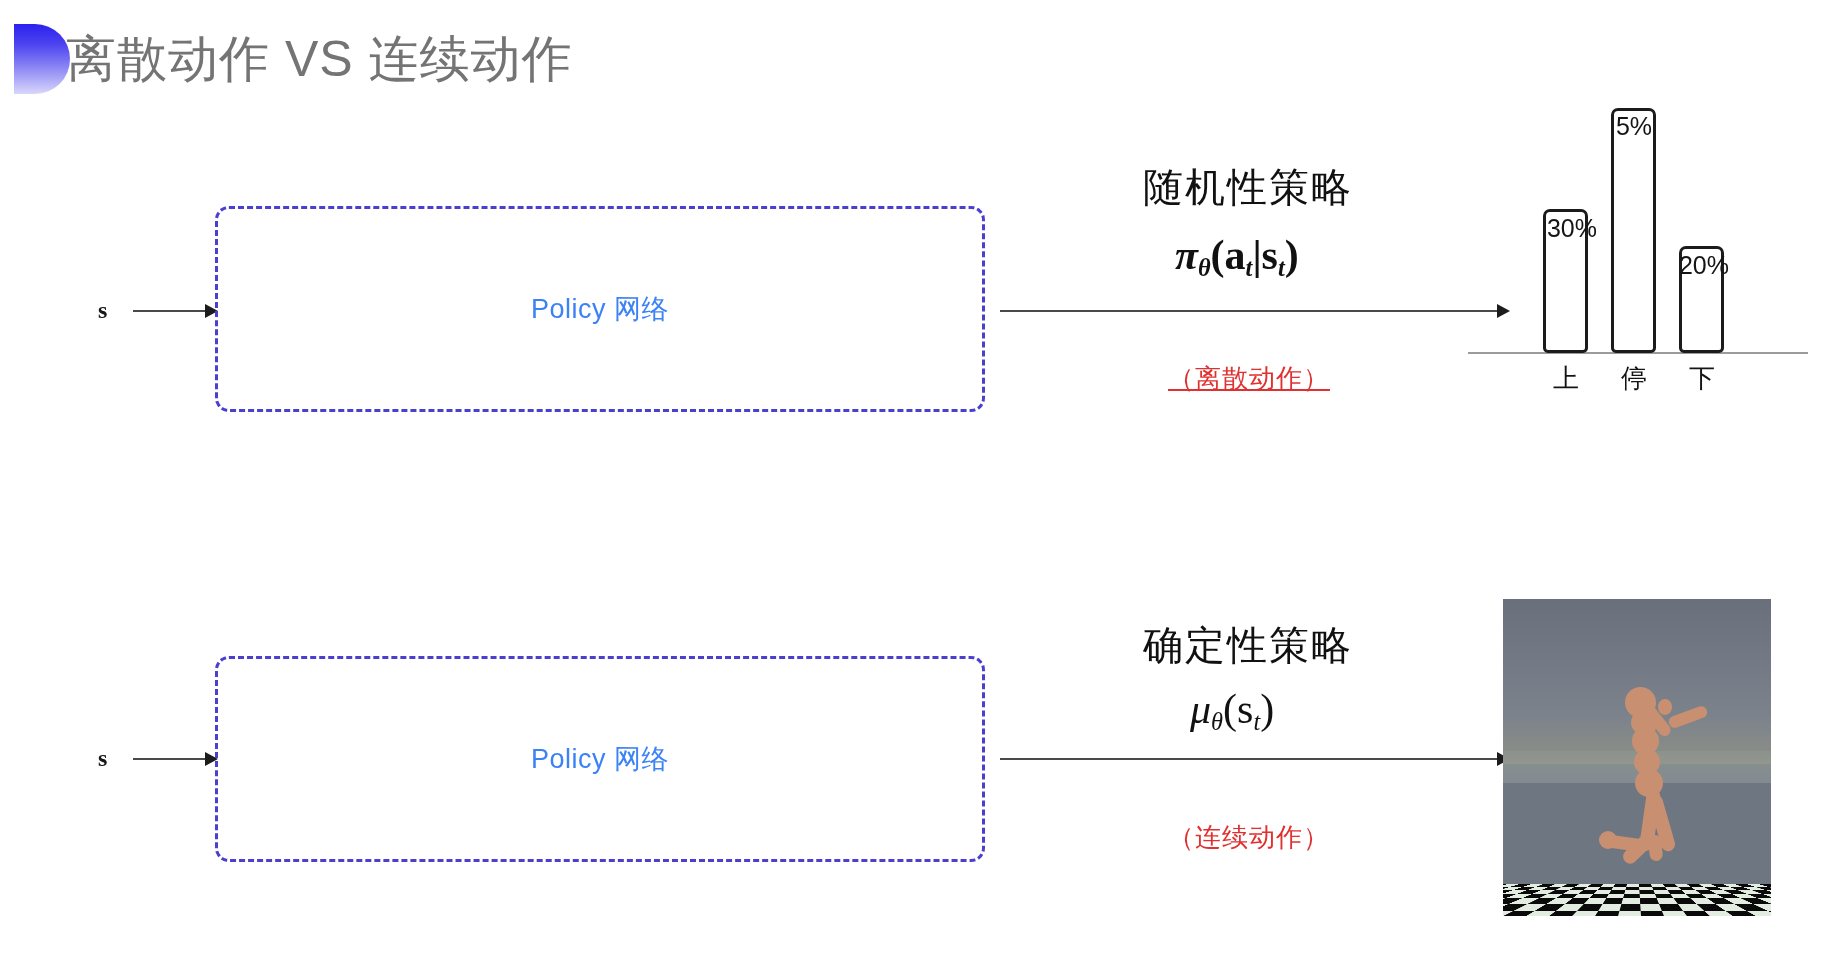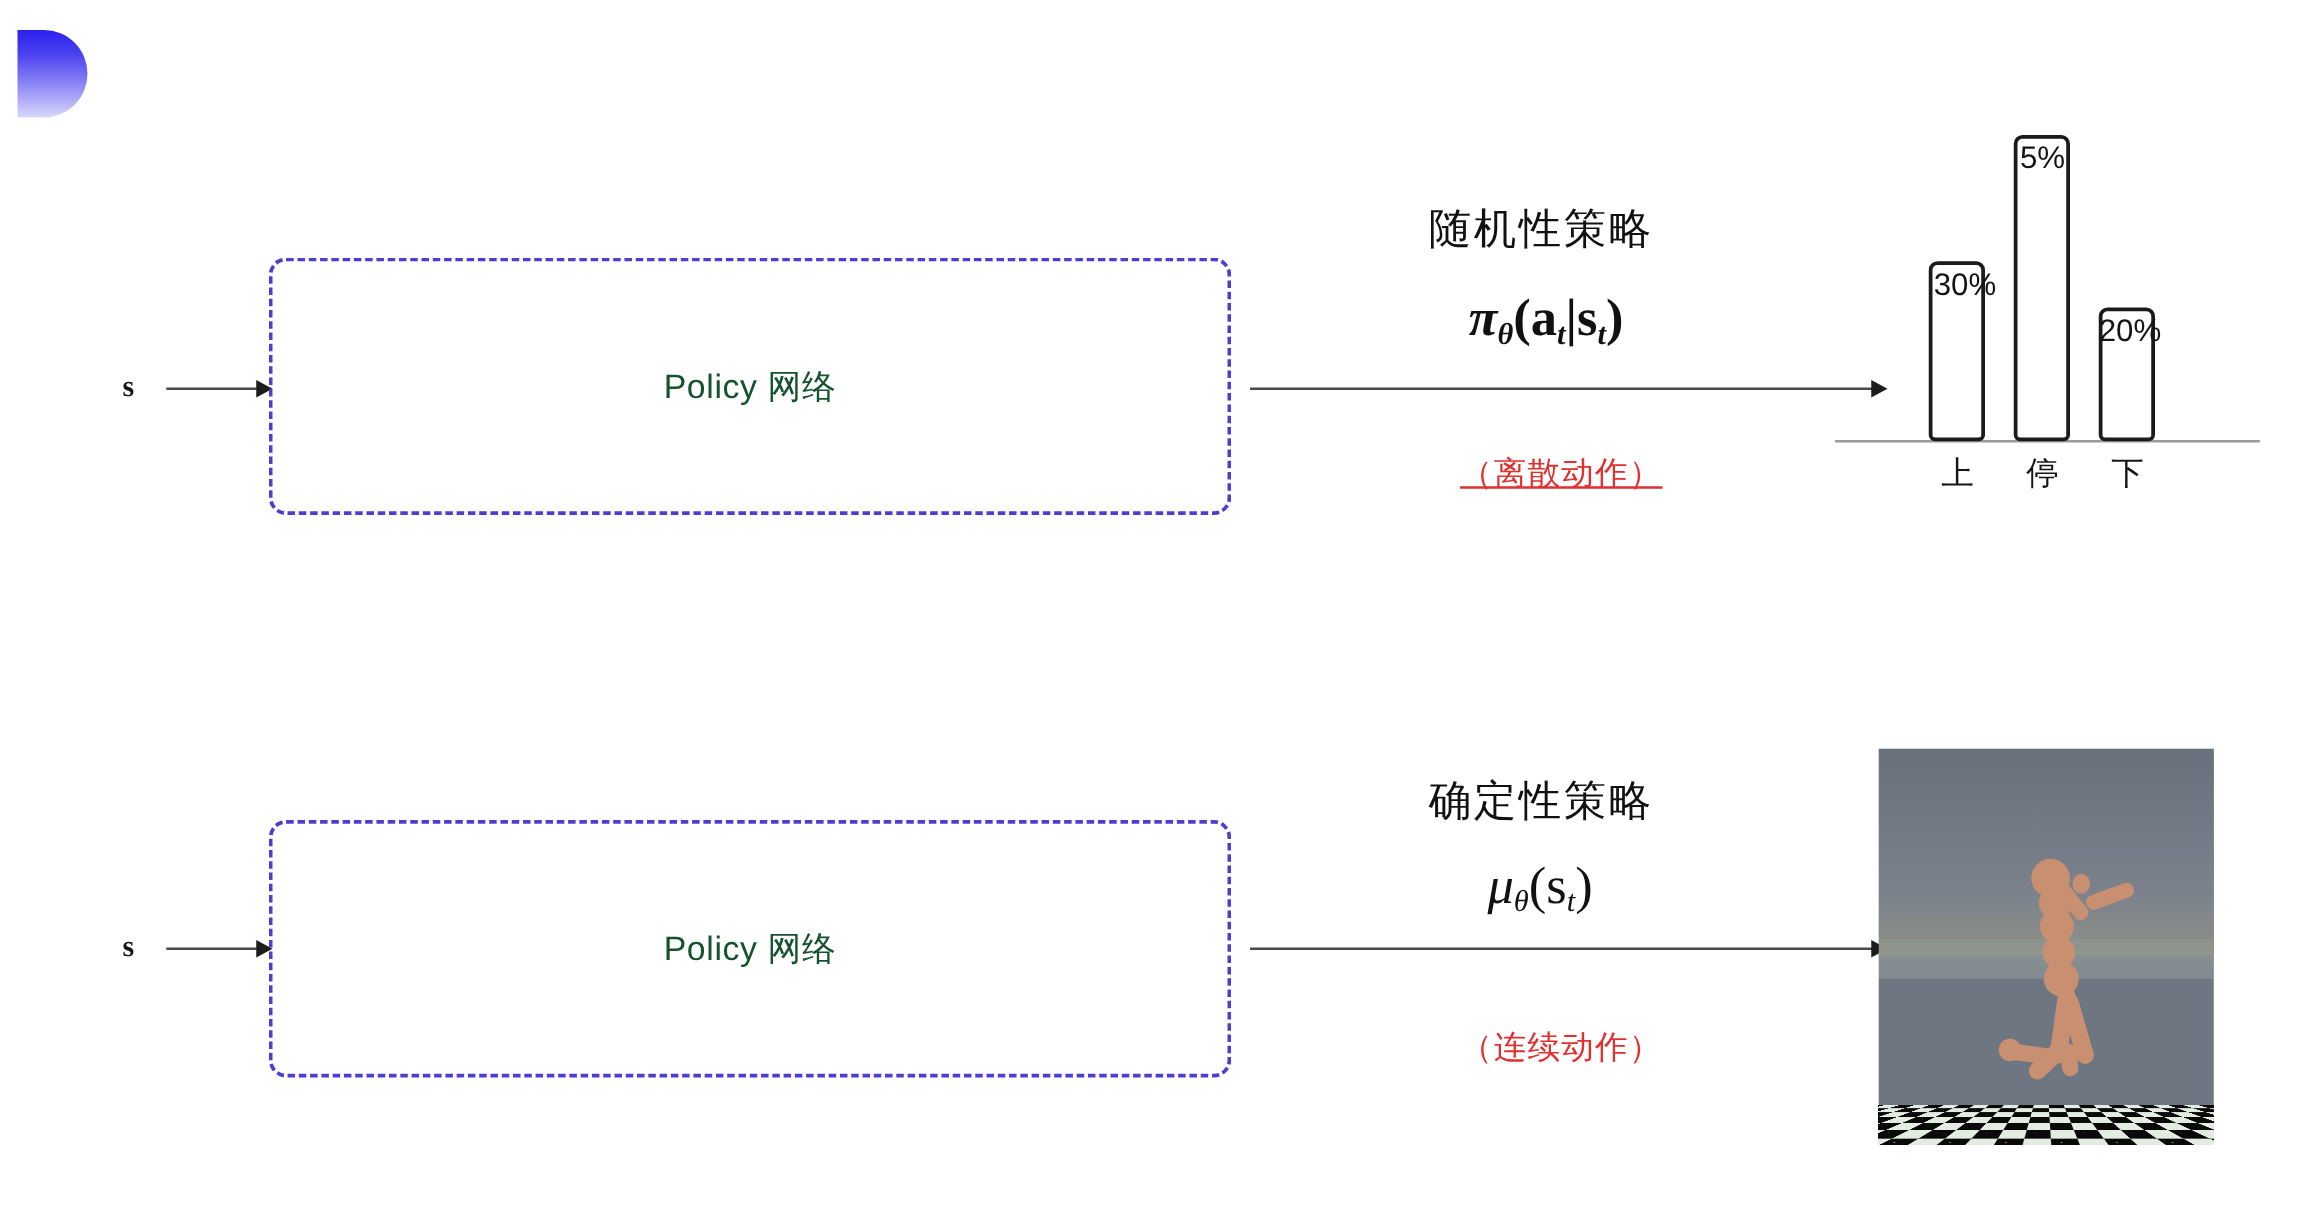--- a/index.html
+++ b/index.html
@@ -76,27 +76,27 @@
     background: transparent;
   }
   .policy-box-label {
     position: absolute;
     left: 0;
     right: 0;
     top: 50%;
     transform: translateY(-50%);
     text-align: center;
     font-size: 27px;
-    color: #14532d;
+    color: #3b82f6;
     letter-spacing: 0.5px;
   }
 
   .policy-title {
     position: absolute;
-    font-size: 34px;
+    font-size: 40px;
     color: #111111;
     letter-spacing: 2px;
     white-space: nowrap;
   }
   .policy-formula {
     position: absolute;
     font-family: "Liberation Serif", "DejaVu Serif", serif;
     font-style: italic;
     font-size: 42px;
     color: #111111;
@@ -207,20 +207,21 @@
     height: 8px;
     background: #ffffff;
   }
 </style>
 </head>
 <body>
 
 <div class="slide">
 
   <div class="title-bullet"></div>
+  <div class="title-text">离散动作 VS 连续动作</div>
 
   <div>
 
     <div class="state-label" style="left:98px; top:297px;">s</div>
     <div class="arrow-line" style="left:133px; top:310px; width:74px;"></div>
     <div class="arrow-head" style="left:205px; top:304px;"></div>
 
     <div class="policy-box" style="left:215px; top:206px; width:770px; height:206px;">
       <div class="policy-box-label">Policy 网络</div>
     </div>

